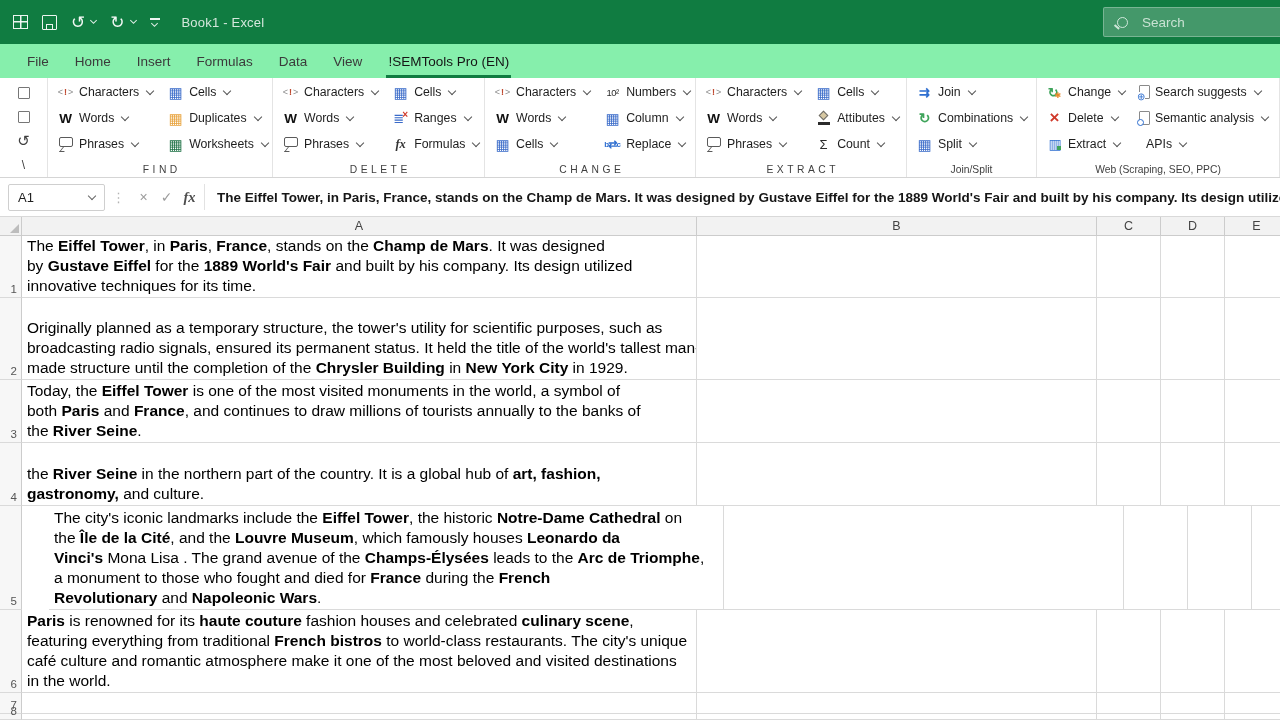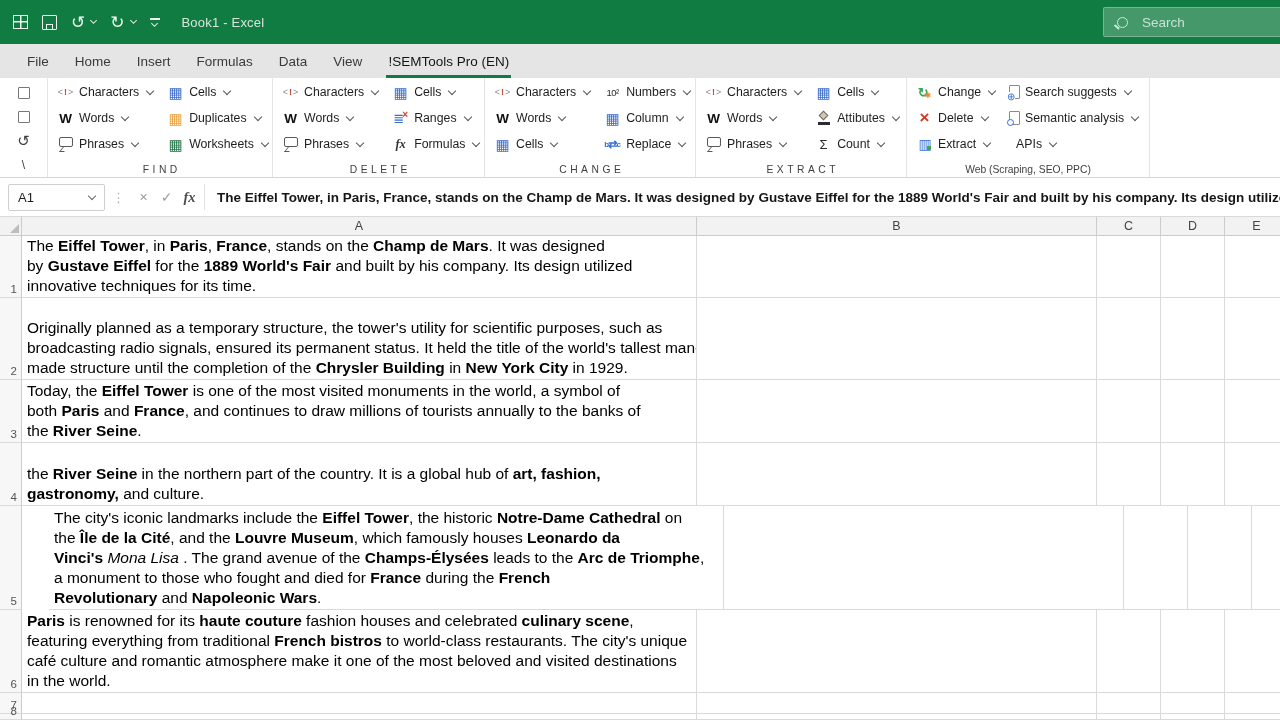--- a/index.html
+++ b/index.html
@@ -26,21 +26,21 @@
   .searchbox{position:absolute;left:1103px;top:7px;width:220px;height:30px;border-radius:2px;
              background:rgba(255,255,255,.22);border:1px solid rgba(255,255,255,.28);
              display:flex;align-items:center;padding-left:13px;box-sizing:border-box;}
   .ic-mag{width:9px;height:9px;border:1.5px solid rgba(222,240,229,.9);border-radius:50%;position:relative;display:inline-block;}
   .ic-mag::after{content:"";position:absolute;left:-4px;top:8px;width:6px;height:1.5px;background:rgba(222,240,229,.9);transform:rotate(40deg);}
   .searchbox input{background:transparent;border:none;outline:none;color:#e4f2ea;font-size:13.5px;
                    margin-left:12px;width:150px;font-family:"Liberation Sans",sans-serif;}
   .searchbox input::placeholder{color:#c9e2d3;}
 
   
-  .menubar{position:absolute;top:44px;left:0;width:1280px;height:34px;background:#e5e5e5;
+  .menubar{position:absolute;top:44px;left:0;width:1280px;height:34px;background:#86efac;
            display:flex;align-items:stretch;padding-left:14px;box-sizing:border-box;}
   .tab{padding:0 13px;display:flex;align-items:center;font-size:13.5px;color:#3b3b3b;position:relative;cursor:default;}
   .tab.active{font-weight:400;color:#151515;}
   .tab.active::after{content:"";position:absolute;left:11px;right:11px;bottom:0;height:3px;background:#107C41;}
 
   
   .ribbon{position:absolute;top:78px;left:0;width:1280px;height:100px;background:#fff;
           border-bottom:1px solid #D5D5D5;display:flex;box-sizing:border-box;}
   .rutility{width:48px;border-right:1px solid #E4E4E4;box-sizing:border-box;display:flex;
             flex-direction:column;align-items:center;padding-top:6px;gap:6px;}
@@ -119,21 +119,21 @@
          display:flex;align-items:center;justify-content:center;font-size:12.5px;color:#444;box-sizing:border-box;}
   .grow{display:flex;}
   .rhead{width:22px;flex:0 0 auto;background:#F7F7F7;border-right:1px solid #CCCCCC;border-bottom:1px solid #DADADA;
          display:flex;align-items:flex-end;justify-content:flex-end;padding:0 4px 2px 0;
          font-size:11.5px;color:#555;box-sizing:border-box;}
   .cell{flex:0 0 auto;border-right:1px solid #DADADA;border-bottom:1px solid #DADADA;box-sizing:border-box;overflow:hidden;}
   .cellA{display:flex;flex-direction:column;justify-content:flex-end;padding:0 1px 1px 5px;
          font-size:15.5px;color:#000;line-height:20px;}
   .tline{white-space:nowrap;}
   .b{font-weight:700;}
-  .i{font-style:italic;}
+  .i{}
 </style>
 </head>
 <body>
 
 <div class="titlebar">
   <div class="qat">
     <span class="qbtn">
         <span class="ic-grid"></span>
       </span>
     <span class="qbtn">
@@ -336,20 +336,42 @@
             </div>
             <div class="ritem">
               <span class="ic ic-sigma"></span>
               <span>Count</span>
               <span class="chev"></span>
             </div>
           </div>
         </div>
         <div class="rglabel spaced">EXTRACT</div>
       </div>
+      <div class="rgroup" style="width: 130px;">
+        <div class="rcols">
+          <div class="rcol">
+            <div class="ritem">
+              <span class="ic ic-join"></span>
+              <span>Join</span>
+              <span class="chev"></span>
+            </div>
+            <div class="ritem">
+              <span class="ic ic-combinations"></span>
+              <span>Combinations</span>
+              <span class="chev"></span>
+            </div>
+            <div class="ritem">
+              <span class="ic ic-table-blue"></span>
+              <span>Split</span>
+              <span class="chev"></span>
+            </div>
+          </div>
+        </div>
+        <div class="rglabel">Join/Split</div>
+      </div>
       <div class="rgroup" style="width: 243px;">
         <div class="rcols">
           <div class="rcol">
             <div class="ritem">
               <span class="ic ic-web-change"></span>
               <span>Change</span>
               <span class="chev"></span>
             </div>
             <div class="ritem">
               <span class="ic ic-web-delete"></span>

